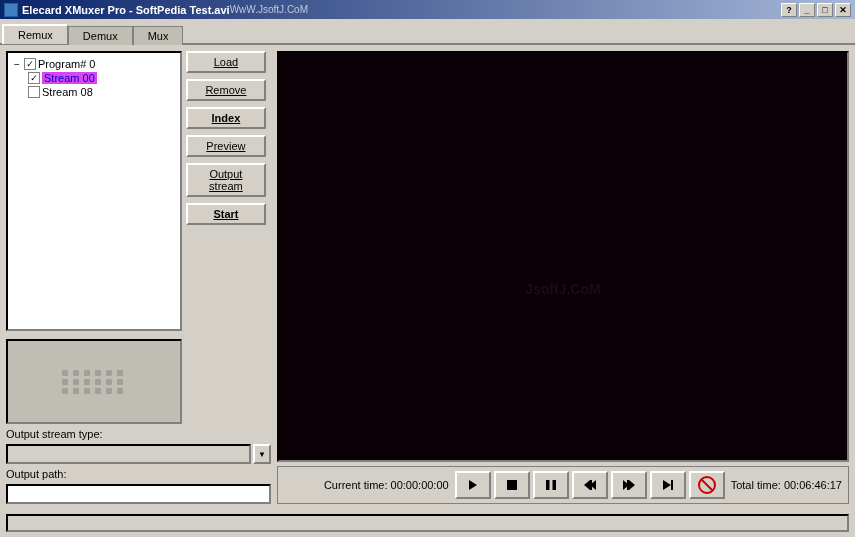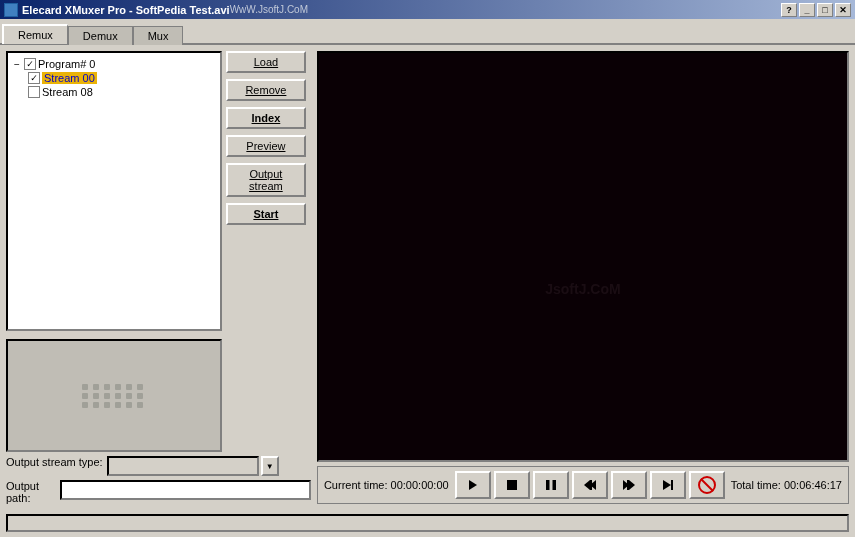--- a/index.html
+++ b/index.html
@@ -164,21 +164,21 @@
     }
     .tree-checkbox.checked::after {
       content: '✓';
       font-size: 9px;
       color: #000;
     }
     .tree-label {
       color: #000;
     }
     .tree-label.selected {
-      background: #eab308;
+      background: #d946ef;
       color: white;
       padding: 0 2px;
     }
     .tree-label.blue {
       color: #0000cc;
     }
 
     
     .buttons-panel {
       display: flex;
@@ -207,22 +207,23 @@
     .dot {
       width: 6px;
       height: 6px;
       background: #a0a098;
       border-radius: 1px;
     }
 
     
     .output-section {
       display: flex;
-      flex-direction: row;
+      flex-direction: column;
       gap: 4px;
+      justify-content: space-between;
     }
     .output-label {
       font-size: 11px;
       color: #000;
     }
     .output-row {
       display: flex;
       align-items: center;
       gap: 2px;
     }
@@ -316,20 +317,21 @@
       background: #d4d0c8;
       border: 1px solid #808080;
       padding: 4px 6px;
       display: flex;
       align-items: center;
       gap: 6px;
     }
     .time-display {
       font-size: 11px;
       white-space: nowrap;
+      margin-left: 40px;
     }
     .transport-controls {
       display: flex;
       gap: 3px;
       flex: 1;
       justify-content: center;
     }
     .transport-btn {
       width: 36px;
       height: 28px;

